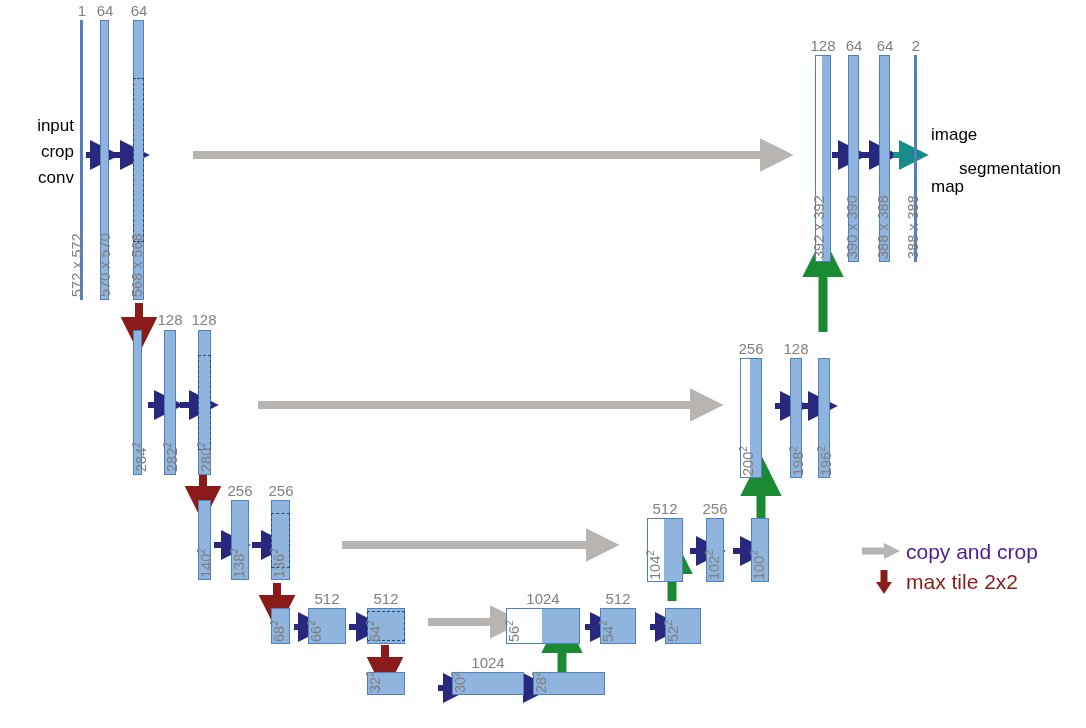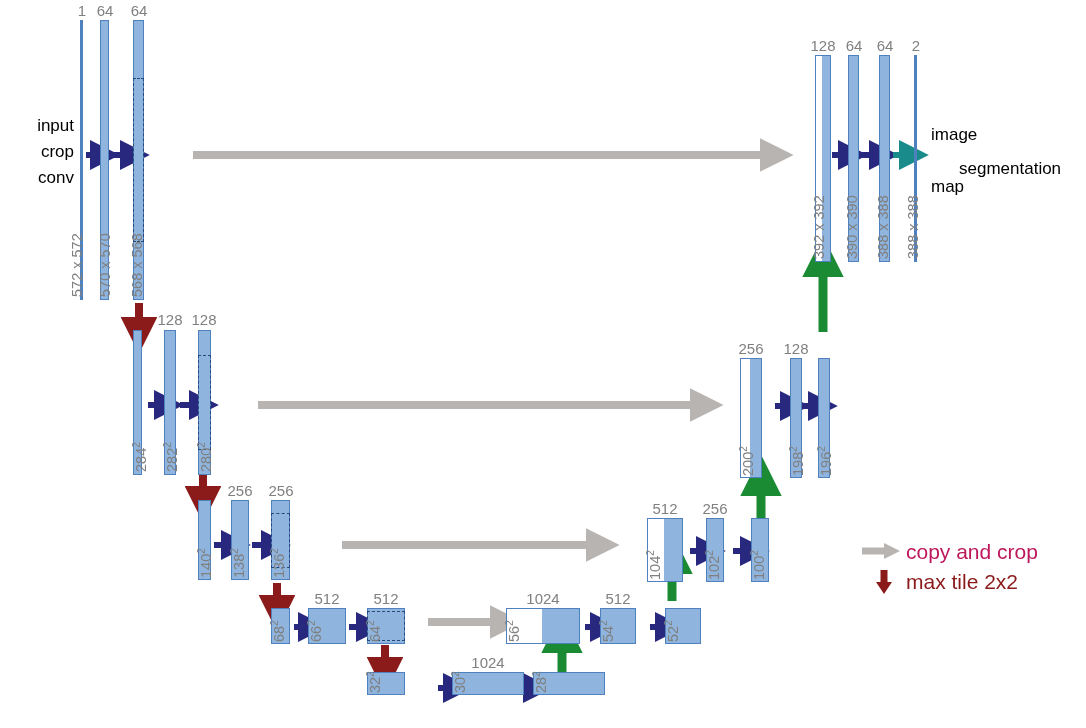--- a/index.html
+++ b/index.html
@@ -249,21 +249,21 @@
   <div class="legend">
 
 
     <div class="legrow">
       <span class="legicon">
         <svg width="44" height="30" viewBox="0 0 44 30">
           <line x1="2" y1="15" x2="26" y2="15" stroke="#b8b4b1" stroke-width="7"></line>
           <path d="M24,7 L40,15 L24,23 z" fill="#b8b4b1"></path>
         </svg>
       </span>
-      <span class="legtext" style="color:#be185d;">copy and crop</span>
+      <span class="legtext" style="color:#4c1d95;">copy and crop</span>
     </div>
 
     <div class="legrow">
       <span class="legicon">
         <svg width="44" height="30" viewBox="0 0 44 30">
           <line x1="24" y1="4" x2="24" y2="18" stroke="#8b1a1a" stroke-width="7"></line>
           <path d="M16,16 L24,28 L32,16 z" fill="#8b1a1a"></path>
         </svg>
       </span>
       <span class="legtext" style="color:#8b1a1a;">max tile 2x2</span>

